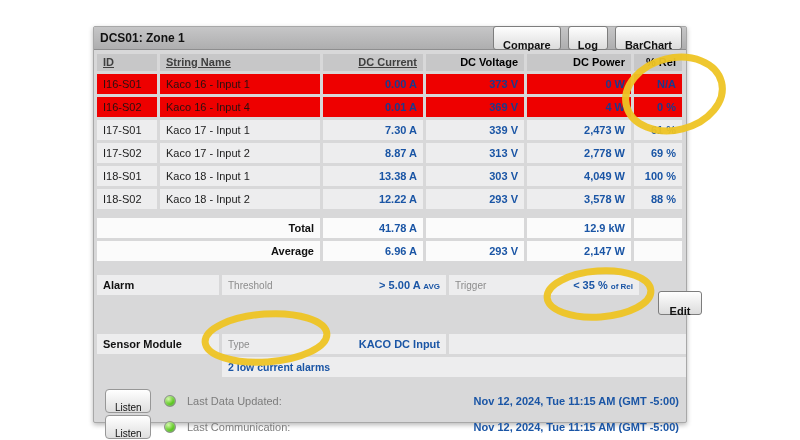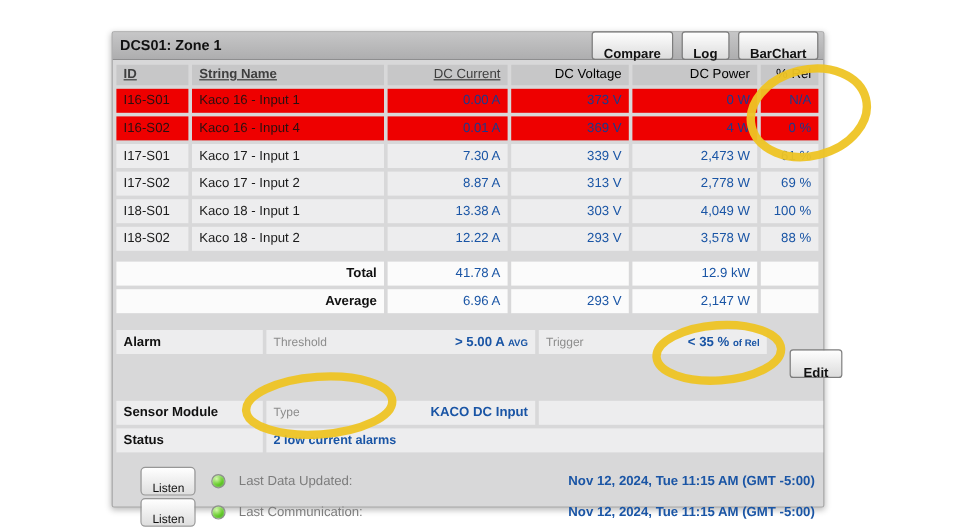--- a/index.html
+++ b/index.html
@@ -29,21 +29,21 @@
   .content { padding:4px 3px 0 3px; }
 
   
   .main-table { display:grid; grid-template-columns:60px 160px 100px 98px 104px 48px; gap:3px; }
   .cell {
     background:#ededee; height:20px; line-height:20px; padding:0 6px;
     font-size:11px; white-space:nowrap; overflow:hidden; color:#1b1b1b;
   }
   .hcell { background:#c7c7c8; height:17px; line-height:17px; font-weight:bold; }
   .hcell.sortable { text-decoration:underline; color:#3f3f3f; cursor:pointer; }
-  .num { text-align:right; font-weight:normal; color:#1a55a5; }
+  .num { text-align:right; font-weight:bold; color:#1a55a5; }
   .alarm-row-cell { background:#ee0000; }
   .alarm-row-cell.txt { color:#2a1010; }
   .alarm-row-cell.num { color:#1b3a8e; }
 
   .summary-table { display:grid; grid-template-columns:223px 100px 98px 104px 48px; gap:3px; margin-top:9px; }
   .scell { background:#fbfbfb; }
   .slabel { text-align:right; font-weight:bold; color:#111; }
 
   
   .alarm-table { display:grid; grid-template-columns:122px 224px 190px 44px; gap:3px; margin-top:14px; }
@@ -51,21 +51,21 @@
   .kv { display:flex; justify-content:space-between; align-items:baseline; }
   .kv .k { font-size:10px; color:#8c8c8c; font-weight:normal; }
   .kv .v { font-size:11px; font-weight:bold; color:#1a55a5; }
   .kv .v small { font-size:8px; font-weight:bold; }
   .edit-cell { padding:0; background:transparent; }
   .edit-btn { width:100%; margin:16px; text-align:center; height:20px; line-height:17px; }
   .link { font-size:10.5px; font-weight:bold; color:#1a55a5; cursor:pointer; }
 
   
   .footer { margin-top:13px; }
-  .foot-row { display:flex; align-items:center; height:22px; margin:0 4px 4px 20px; }
+  .foot-row { display:flex; align-items:center; height:22px; margin:0 4px 4px 8px; }
   .listen-btn {
     width:46px; height:16px; font-size:10px; font-weight:normal; text-align:center;
     background:linear-gradient(#ffffff,#dedede); border:1px solid #979797;
     border-radius:4px; line-height:14px; margin-left:0; color:#111; cursor:pointer;
   }
   .led {
     width:12px; height:12px; border-radius:50%; margin-left:13px;
     background:radial-gradient(circle at 35% 30%, #d5f8ab, #5ec922 55%, #2f8c10 95%);
     border:1px solid #8f8f8f; box-shadow:inset 0 0 2px rgba(255,255,255,.7);
   }
@@ -170,21 +170,20 @@
           <span class="btn edit-btn">Edit</span>
         </div>
 
         <div class="cell label-cell">Sensor Module</div>
         <div class="cell kv">
           <span class="k">Type</span>
           <span class="v">KACO DC Input</span>
         </div>
         <div class="cell" style="grid-column:3 / span 2;"></div>
 
-        <div class="cell label-cell">Status</div>
         <div class="cell" style="grid-column:2 / span 3;">
           <span class="link">2 low current alarms</span>
         </div>
       </div>
 
       <div class="footer">
         <div class="foot-row">
           <span class="btn listen-btn">Listen</span>
           <span class="led"></span>
           <span class="foot-label">Last Data Updated:</span>

